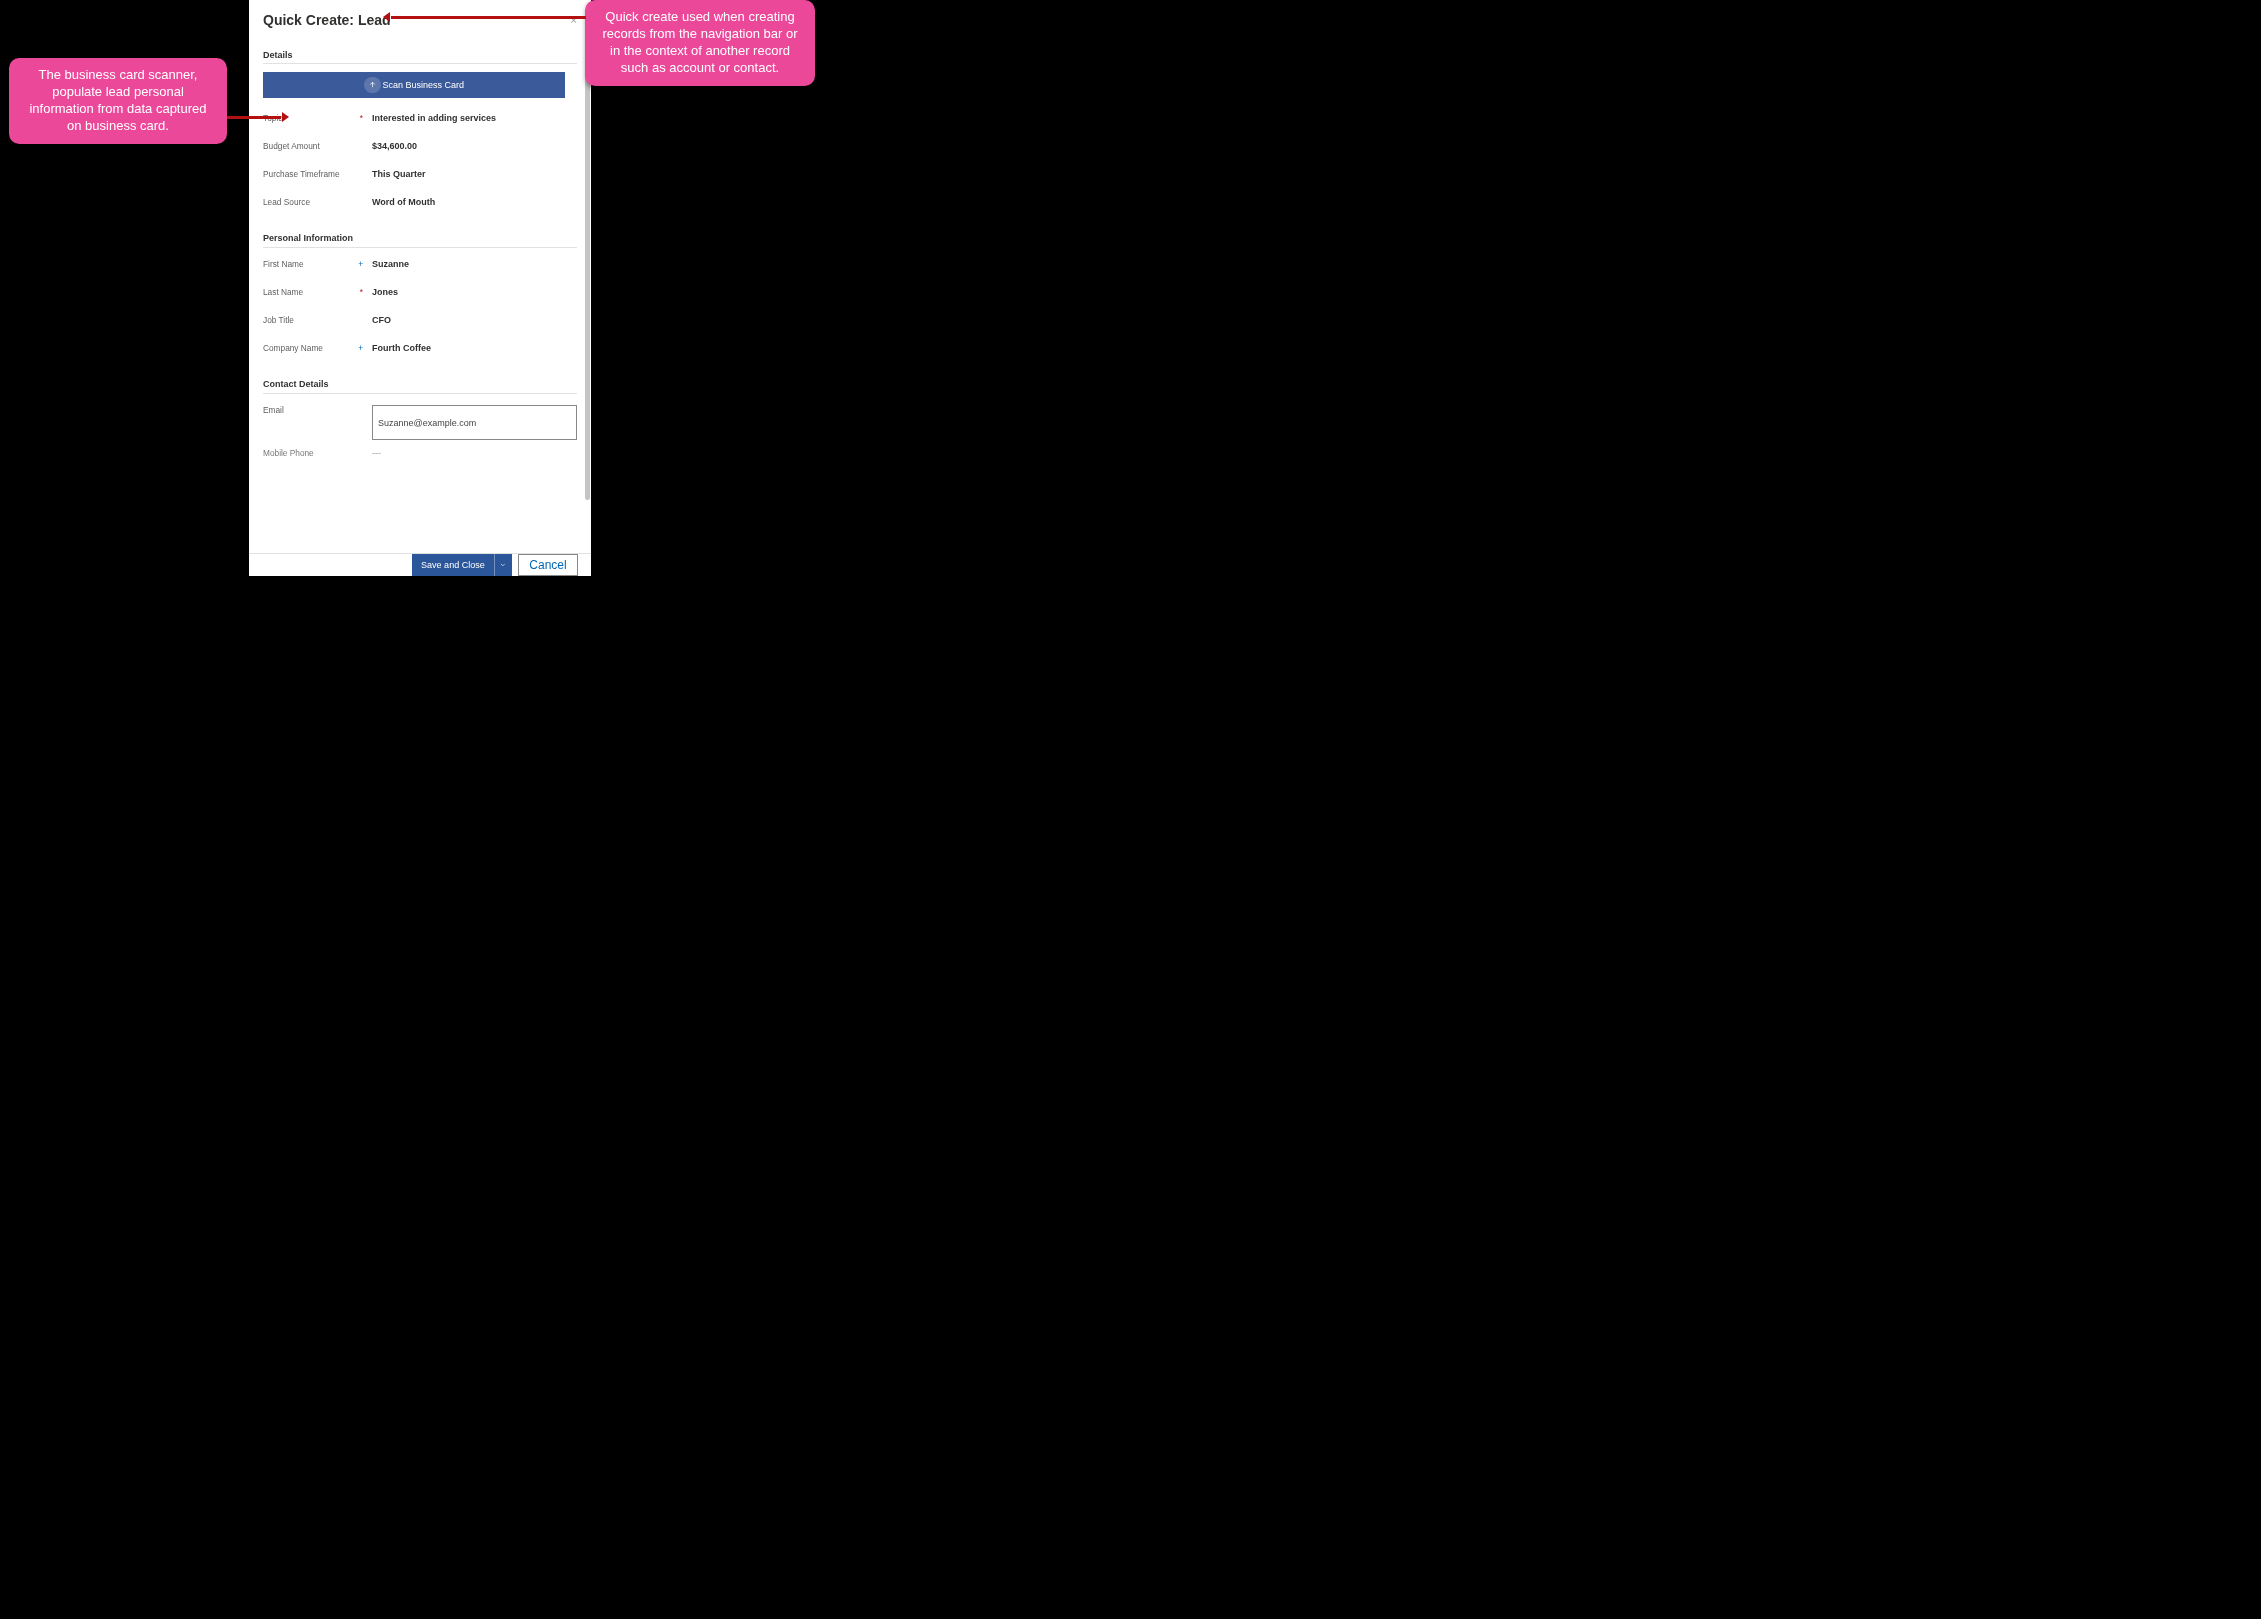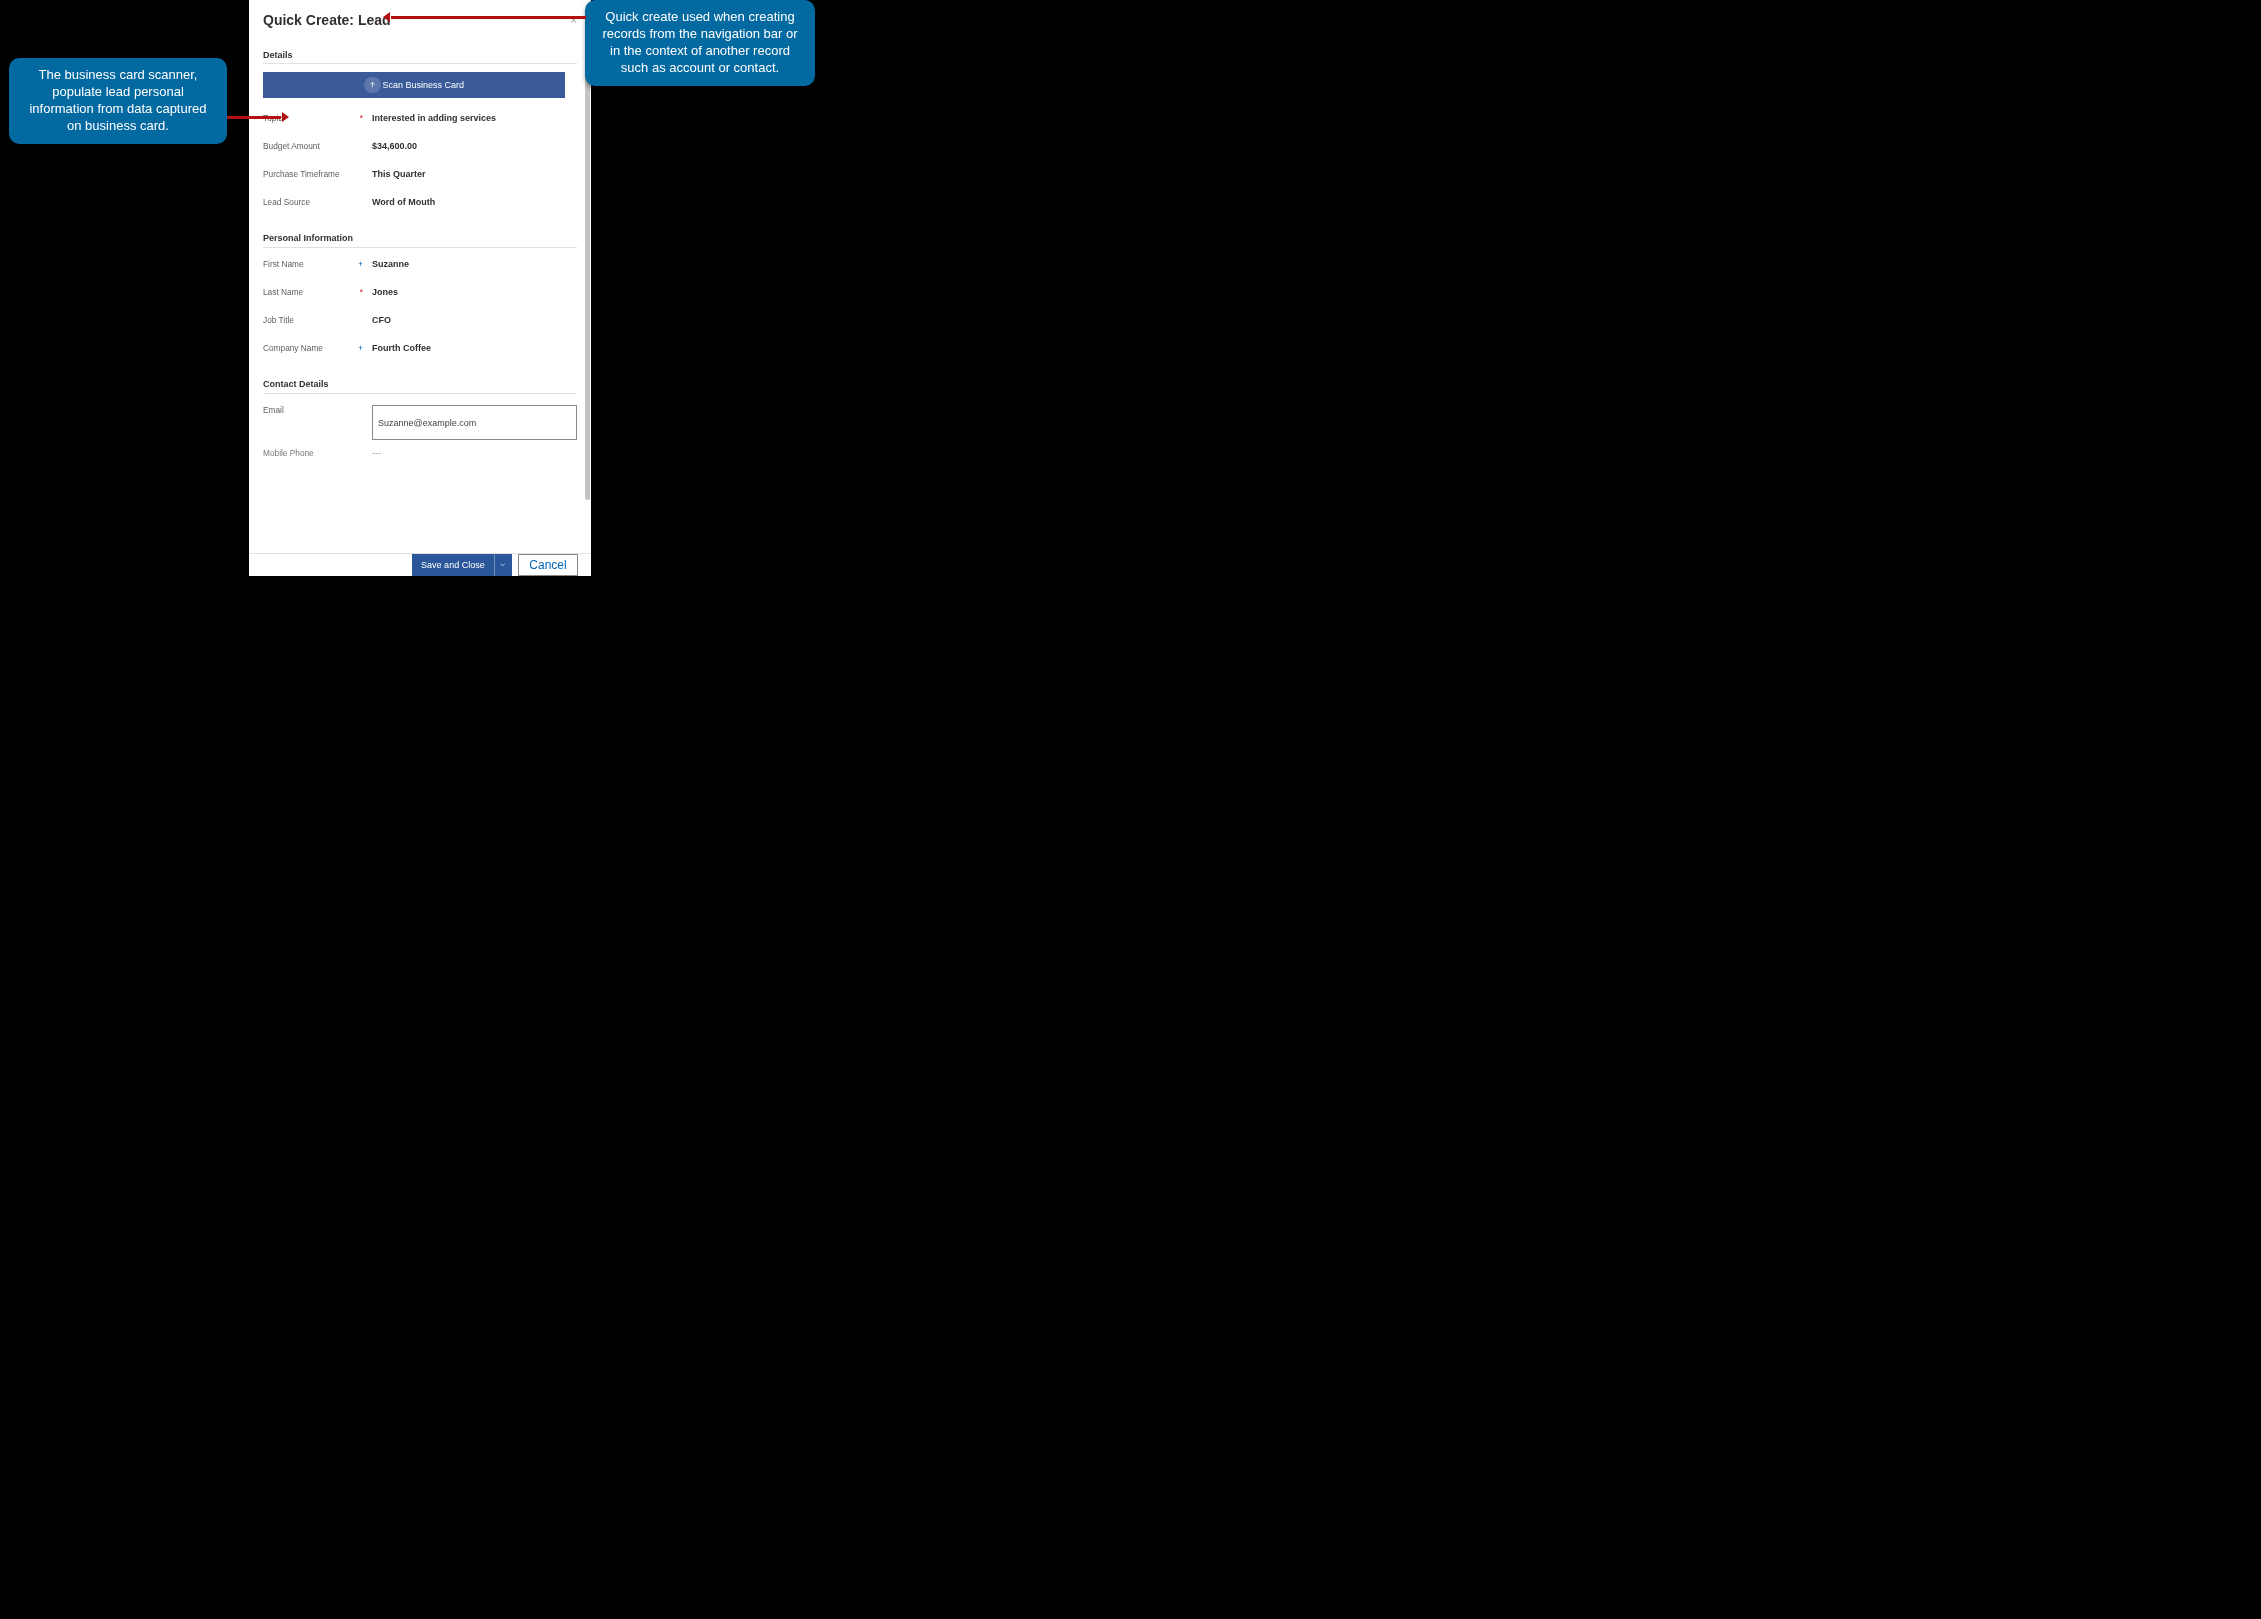--- a/index.html
+++ b/index.html
@@ -170,21 +170,21 @@
     border: 0.6px solid #8a8886;
     color: #0067b8;
     padding: 0 10.3px;
     font-size: 12px;
     cursor:pointer;
   }
 
   
   .callout {
     position: absolute;
-    background: #0369a1;
+    background: #ec4899;
     color: #fff;
     border-radius: 10.3px;
     padding: 9px 13px;
     font-size: 13px;
     line-height: 1.3;
     text-align: center;
     box-shadow: 1.3px 2.6px 5.1px rgba(0,0,0,.5);
   }
   .callout.left  { left: 9px;  top: 58px;  width: 218px; }
   .callout.right { left: 585px; top: 0;     width: 230px; font-size:13px;}

